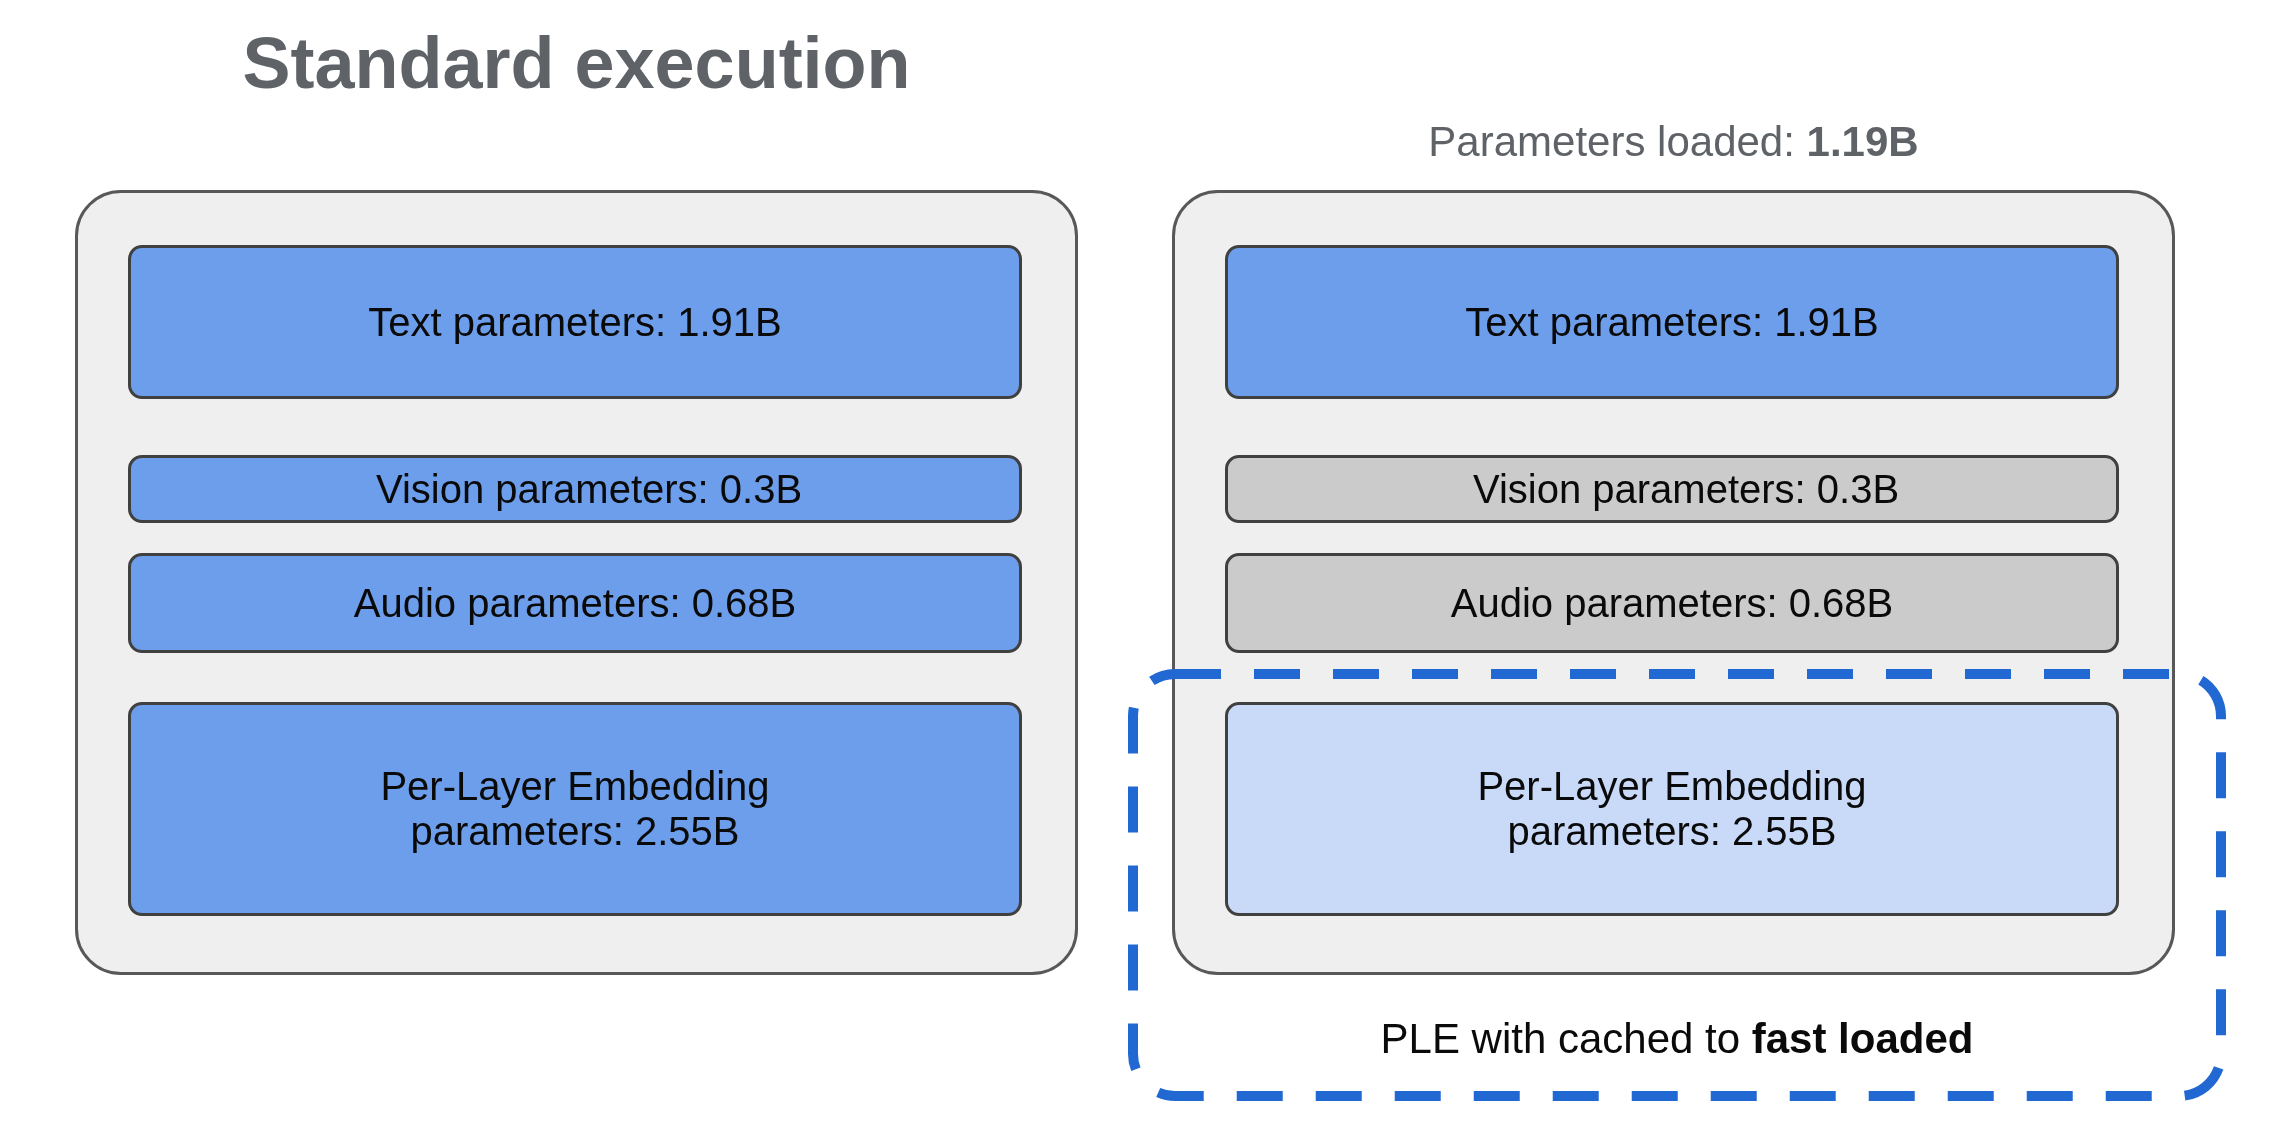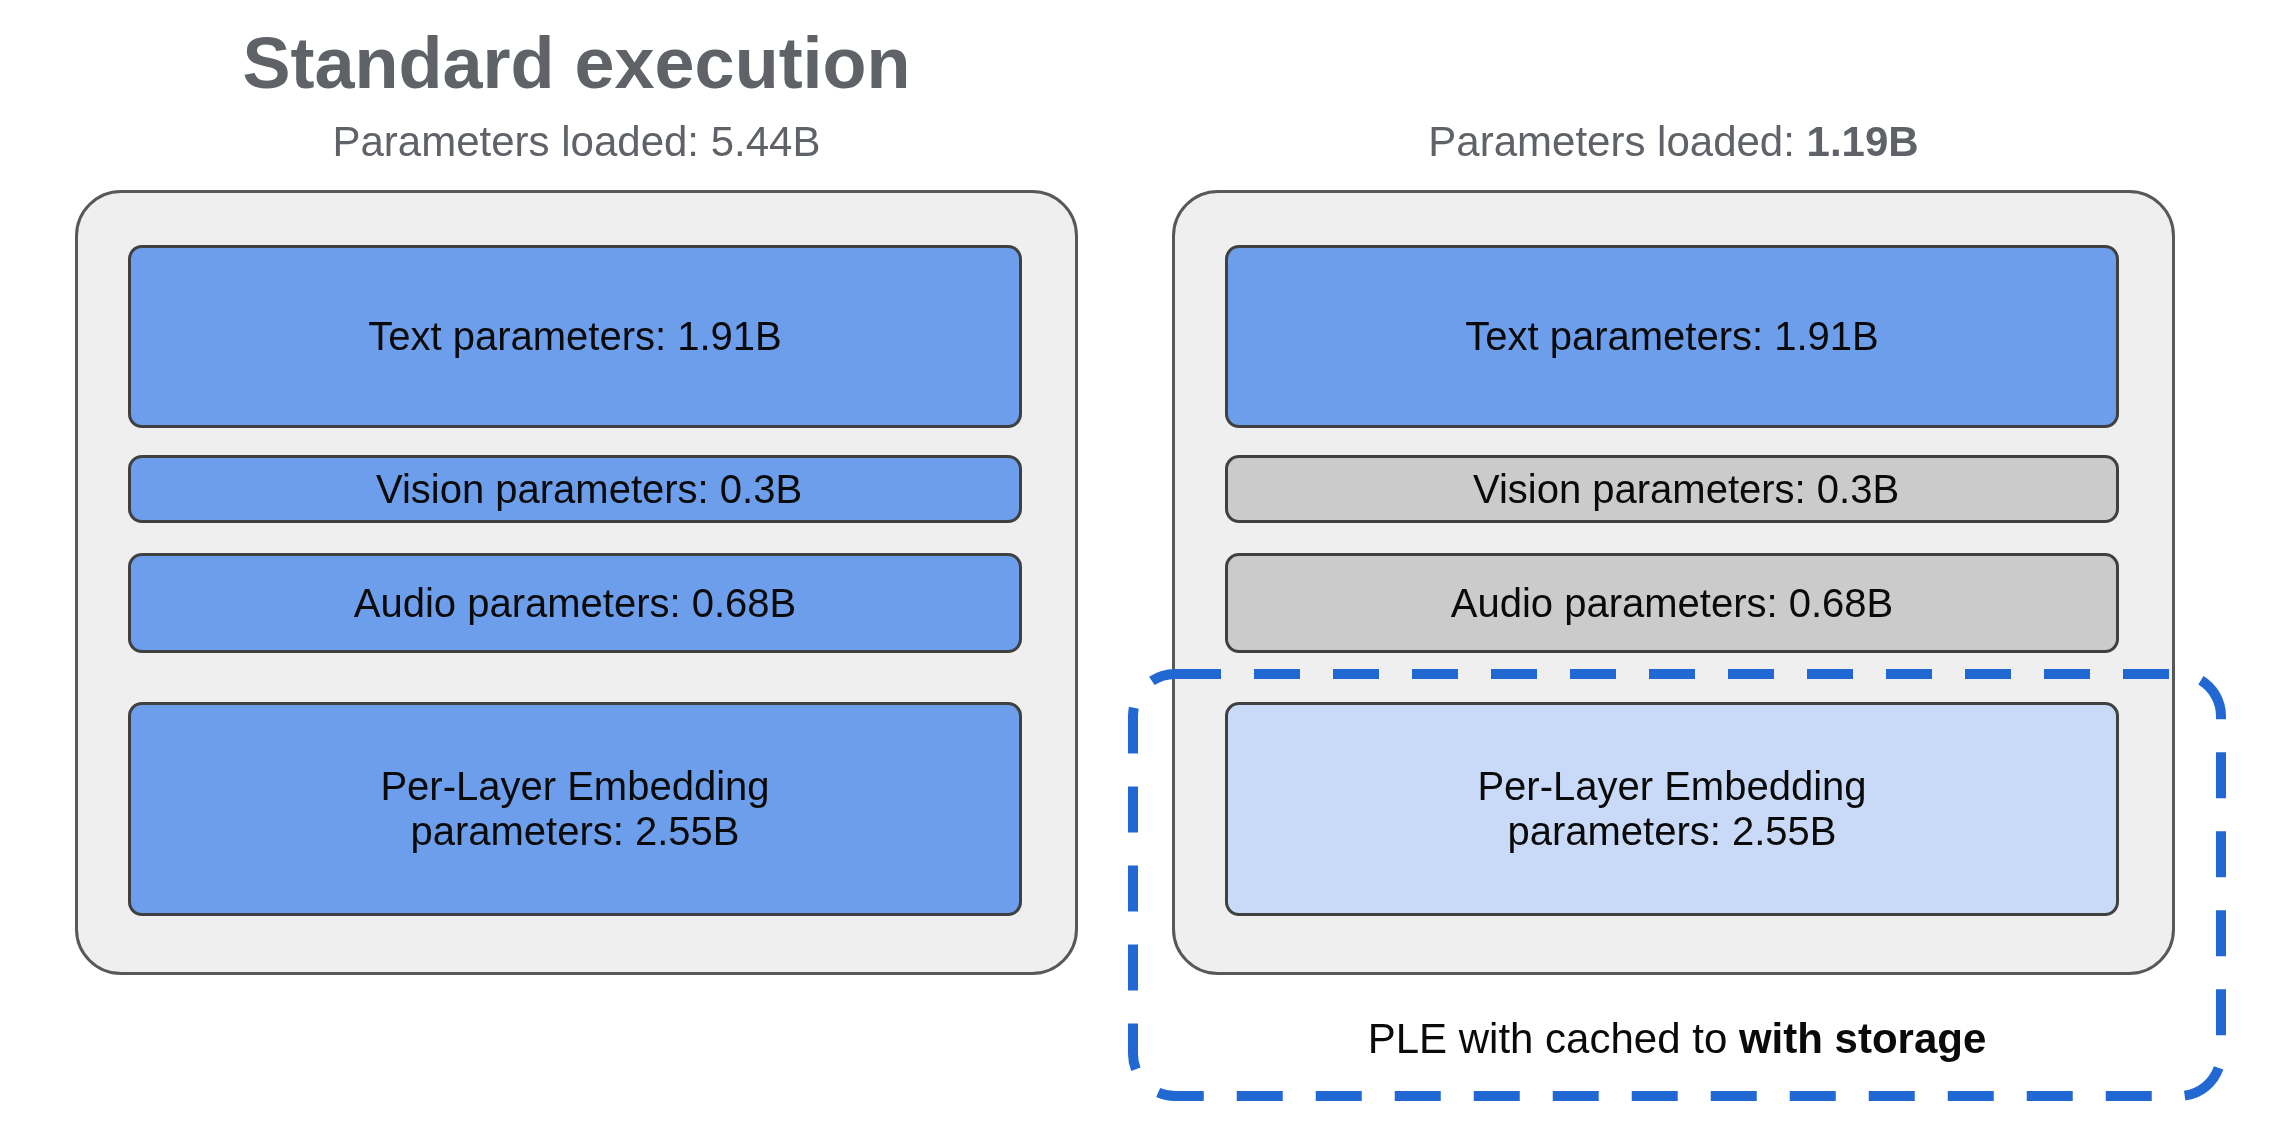--- a/index.html
+++ b/index.html
@@ -57,21 +57,21 @@
     border: 3px solid #404040;
     border-radius: 14px;
     display: flex;
     align-items: center;
     justify-content: center;
     text-align: center;
     font-size: 40px;
     color: #0a0a0a;
     white-space: pre-line;
   }
-  .param-box.text-box   { top: 52px;  height: 183px; }
+  .param-box.text-box   { top: 52px;  height: 154px; }
   .param-box.vision-box { top: 262px; height: 68px; padding-left: 28px;  }
   .param-box.audio-box  { top: 360px; height: 100px; }
   .param-box.ple-box    { top: 509px; height: 214px; }
   .state-loaded  { background: #6d9eeb; }
   .state-skipped { background: #cbcbcb; }
   .state-cached  { background: #c9daf8; }
   .dashed-cache-svg {
     position: absolute;
     left: 1127px;
     top: 668px;
@@ -92,23 +92,20 @@
     white-space: nowrap;
   }
   .cache-caption .bold { font-weight: 700; }
 </style>
 </head>
 <body>
 
 <div class="canvas">
 
   <div class="panel-title left">Standard execution</div>
-  <div class="panel-subtitle left">
-    <span>Parameters loaded: </span><span>5.44B</span>
-  </div>
 
   <div class="container left">
     <div class="param-box text-box state-loaded">Text parameters: 1.91B</div>
     <div class="param-box vision-box state-loaded">Vision parameters: 0.3B</div>
     <div class="param-box audio-box state-loaded">Audio parameters: 0.68B</div>
     <div class="param-box ple-box state-loaded">Per-Layer Embedding
 parameters: 2.55B</div>
   </div>
 
   <div class="panel-subtitle right">
@@ -121,16 +118,16 @@
     <div class="param-box audio-box state-skipped">Audio parameters: 0.68B</div>
     <div class="param-box ple-box state-cached">Per-Layer Embedding
 parameters: 2.55B</div>
   </div>
 
   <svg class="dashed-cache-svg" viewBox="0 0 1100 434" xmlns="http://www.w3.org/2000/svg">
     <rect x="6" y="6" width="1088" height="422" rx="42" ry="42" fill="none" stroke="#2268d2" stroke-width="10" stroke-dasharray="46 33"></rect>
   </svg>
 
   <div class="cache-caption">
-    <span>PLE with cached to </span><span class="bold">with storage</span>
+    <span>PLE with cached to </span><span class="bold">fast loaded</span>
   </div>
 
 </div>
 
 </body></html>

